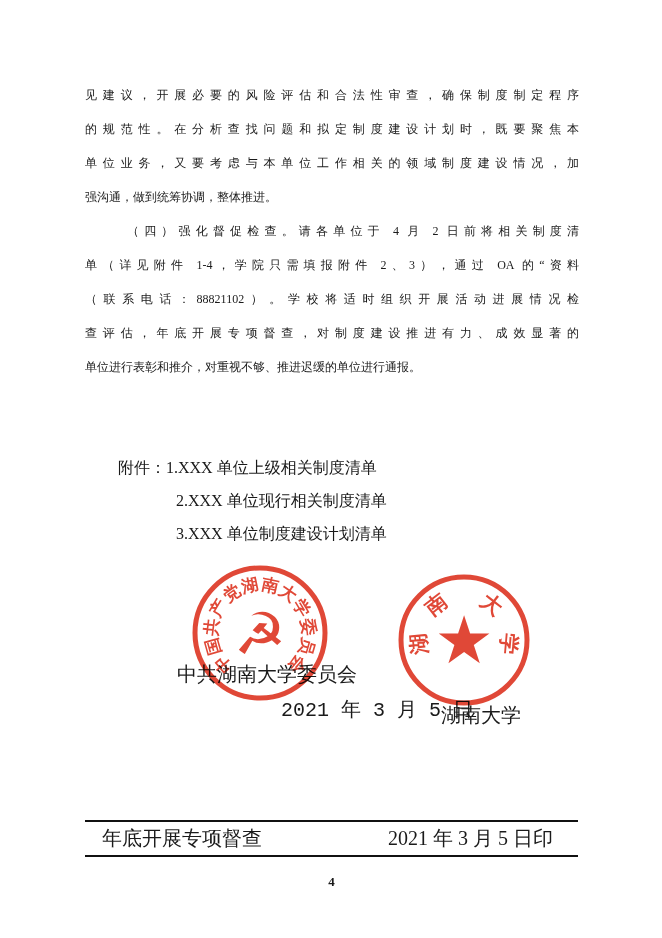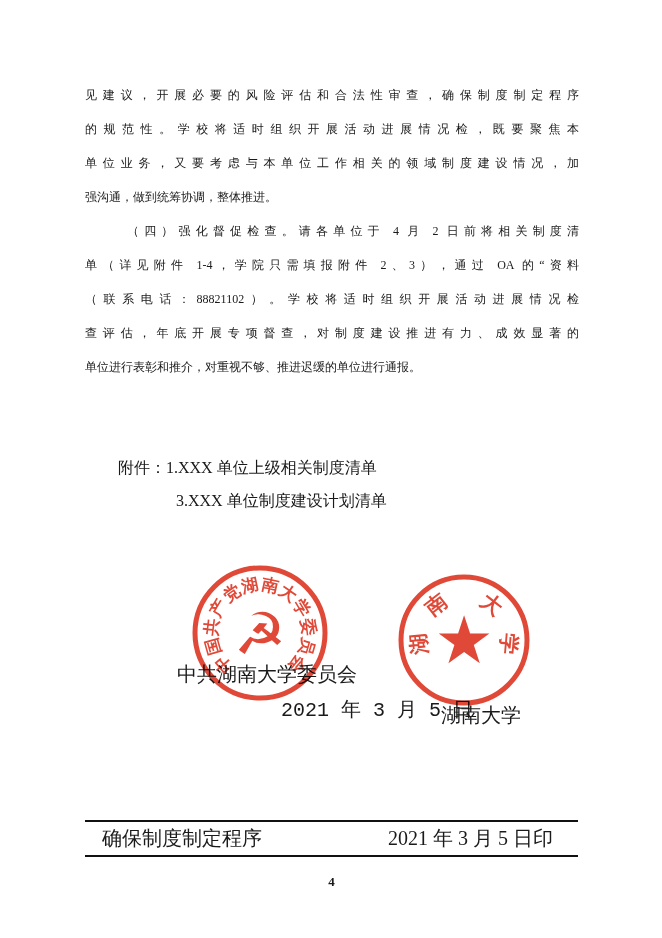--- a/index.html
+++ b/index.html
@@ -96,32 +96,33 @@
     font-weight: bold;
   }
 </style>
 </head>
 <body>
 
 <div class="page">
 
   <div class="body-text">
     <div class="line">见建议，开展必要的风险评估和合法性审查，确保制度制定程序</div>
-    <div class="line">的规范性。学校将适时组织开展活动进展情况检，既要聚焦本</div>
+    <div class="line">的规范性。在分析查找问题和拟定制度建设计划时，既要聚焦本</div>
     <div class="line">单位业务，又要考虑与本单位工作相关的领域制度建设情况，加</div>
     <div class="line last">强沟通，做到统筹协调，整体推进。</div>
     <div class="line indent"><span class="bold-head">（四）强化督促检查。</span><span>请各单位于 4 月 2 日前将相关制度清</span></div>
     <div class="line">单（详见附件 1-4，学院只需填报附件 2、3），通过 OA 的“资料</div>
     <div class="line">（联系电话：88821102）。学校将适时组织开展活动进展情况检</div>
     <div class="line">查评估，年底开展专项督查，对制度建设推进有力、成效显著的</div>
     <div class="line last">单位进行表彰和推介，对重视不够、推进迟缓的单位进行通报。</div>
   </div>
 
   <div class="attachments">
     <div><span>附件：</span><span>1.XXX 单位上级相关制度清单</span></div>
+    <div class="attach-item-cont"><span>2.XXX 单位现行相关制度清单</span></div>
     <div class="attach-item-cont"><span>3.XXX 单位制度建设计划清单</span></div>
   </div>
 
   <div class="sig committee">中共湖南大学委员会</div>
   <div class="sig university">湖南大学</div>
   <div class="sig date">2021 年 3 月 5 日</div>
 
   <svg class="seal" style="left:190px; top:563px;" width="140" height="140" viewBox="0 0 140 140">
     <circle cx="70" cy="70" r="65"></circle>
     <text class="emblem" x="70" y="91">☭</text>
@@ -146,18 +147,18 @@
     <text class="emblem" x="68" y="91">★</text>
     <g>
       <text class="ring-char" x="68" y="30" transform="rotate(-95 68 68)">湖</text>
       <text class="ring-char" x="68" y="30" transform="rotate(-38 68 68)">南</text>
       <text class="ring-char" x="68" y="30" transform="rotate(38 68 68)">大</text>
       <text class="ring-char" x="68" y="30" transform="rotate(95 68 68)">学</text>
     </g>
   </svg>
 
   <div class="footer-bar">
-    <span>确保制度制定程序</span>
+    <span>年底开展专项督查</span>
     <span>2021 年 3 月 5 日印</span>
   </div>
   <div class="page-number">4</div>
 
 </div>
 
 </body></html>

